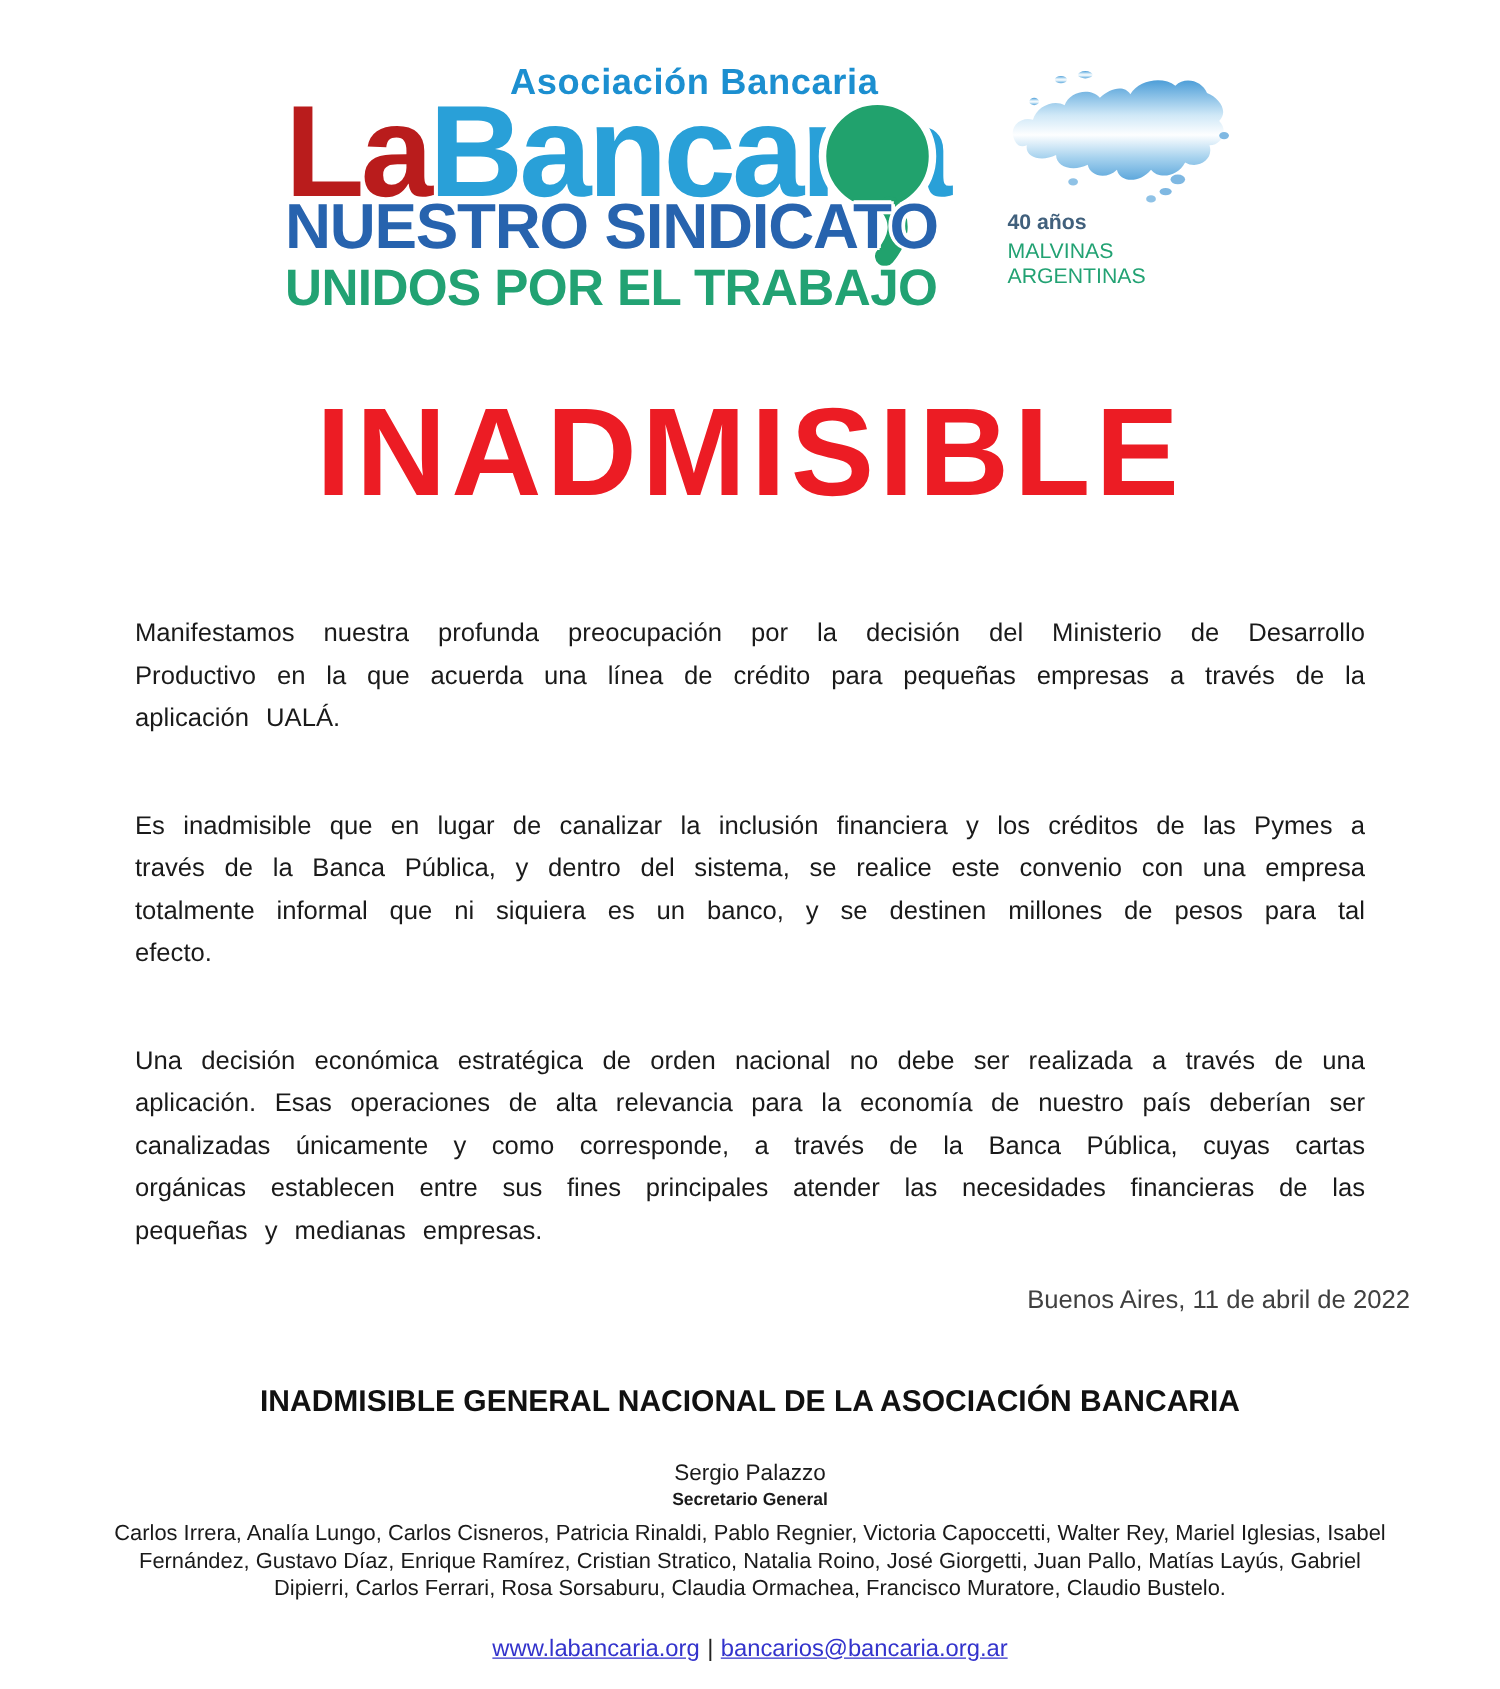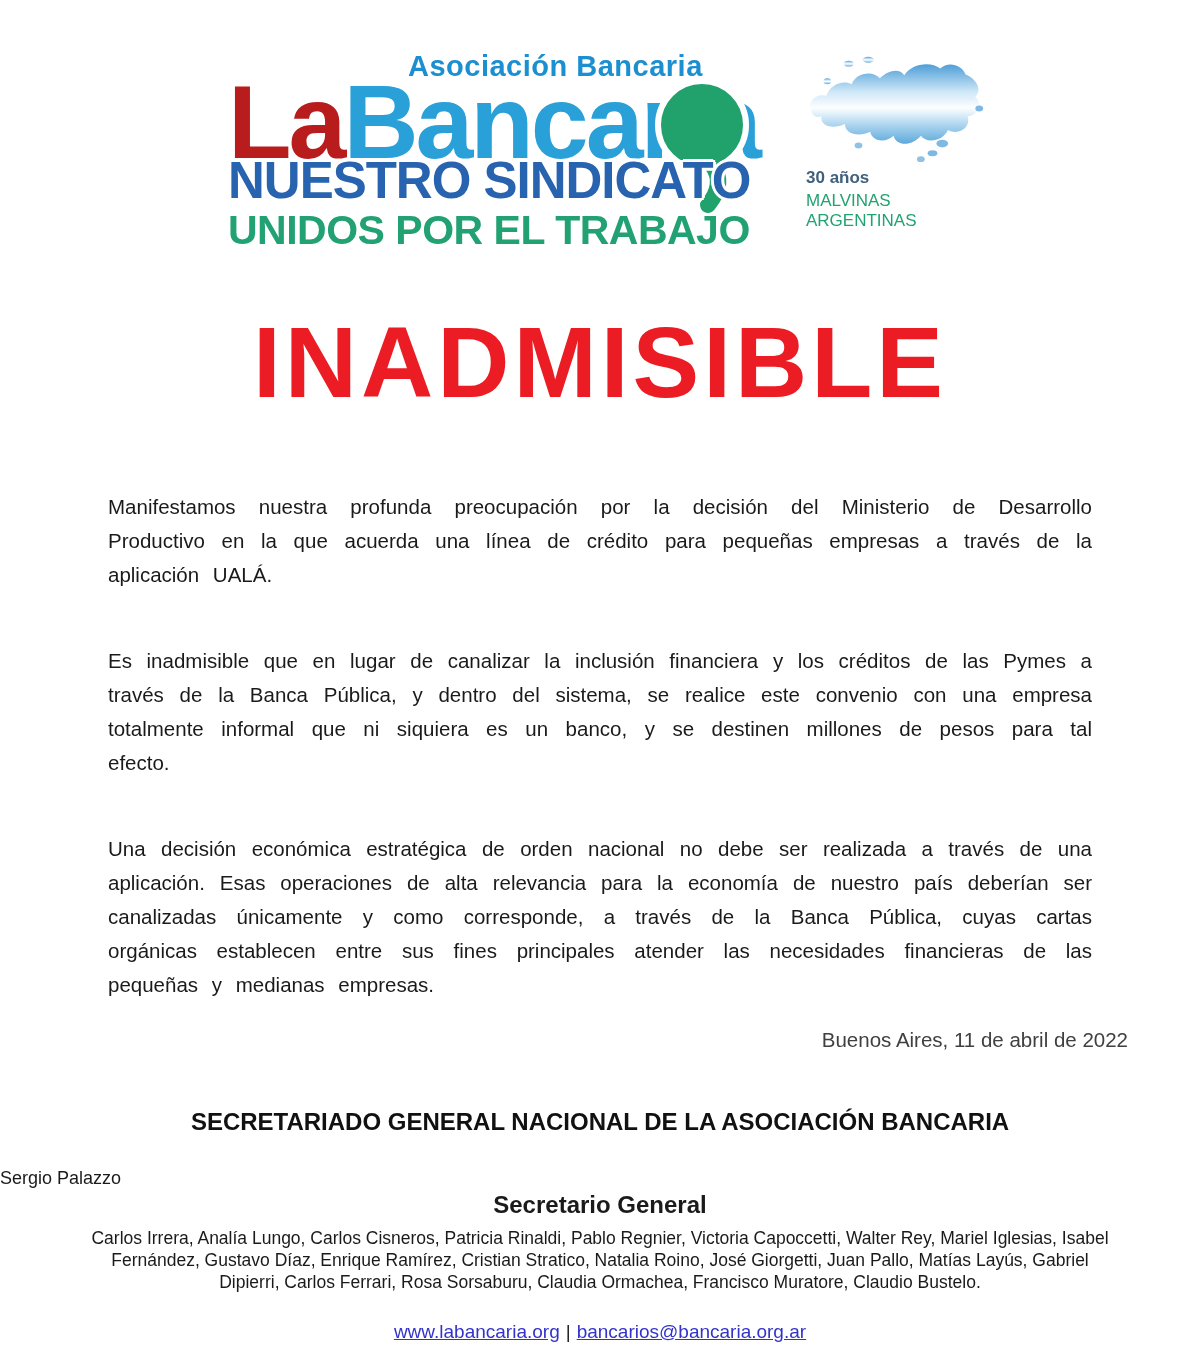--- a/index.html
+++ b/index.html
@@ -110,26 +110,27 @@
   
   .sig-heading {
     margin: 56px 40px 0 40px;
     text-align: center;
     font-size: 24px;
     font-weight: 700;
     color: #111;
   }
   .sig-name {
     margin-top: 32px;
+    text-align: center;
     font-size: 18px;
   }
   .sig-role {
     margin-top: 2px;
     text-align: center;
-    font-size: 24px;
+    font-size: 14px;
     font-weight: 700;
   }
   .sig-members {
     margin: 8px auto 0 auto;
     max-width: 1020px;
     text-align: center;
     font-size: 17.5px;
     line-height: 22px;
   }
 
@@ -177,37 +178,37 @@
         <path fill="url(#gblue)" d="M14 62 C8 50 20 42 29 45 C32 34 46 28 55 33 C59 22 76 18 84 27 C92 19 104 16 109 24 C116 12 136 9 146 17 C154 9 168 13 172 23 C182 27 190 38 182 46 C190 54 184 66 174 66 C178 78 164 86 154 80 C148 92 132 94 126 86 C116 98 100 96 98 86 C90 94 76 92 74 82 C62 88 48 84 48 74 C36 80 22 76 24 66 C19 68 16 66 14 62 Z"></path>
         <ellipse cx="52" cy="12" rx="5" ry="3" fill="url(#gblue)"></ellipse>
         <ellipse cx="72" cy="8" rx="6" ry="3" fill="url(#gblue)"></ellipse>
         <ellipse cx="30" cy="30" rx="4" ry="3" fill="url(#gblue)"></ellipse>
         <ellipse cx="148" cy="94" rx="6" ry="4" fill="#7FB8E2"></ellipse>
         <ellipse cx="138" cy="104" rx="5" ry="3" fill="#7FB8E2"></ellipse>
         <ellipse cx="126" cy="110" rx="4" ry="3" fill="#8FC2E6"></ellipse>
         <ellipse cx="62" cy="96" rx="4" ry="3" fill="#8FC2E6"></ellipse>
         <ellipse cx="186" cy="58" rx="4" ry="3" fill="#7FB8E2"></ellipse>
       </svg>
-      <div class="malvinas-40">30 años</div>
+      <div class="malvinas-40">40 años</div>
       <div class="malvinas-name">MALVINAS ARGENTINAS</div>
     </div>
 
   </header>
 
   <h1 class="doc-title">INADMISIBLE</h1>
 
   <div class="body-text">
     <p class="first">Manifestamos nuestra profunda preocupación por la decisión del Ministerio de Desarrollo Productivo en la que acuerda una línea de crédito para pequeñas empresas a través de la aplicación UALÁ.</p>
     <p>Es inadmisible que en lugar de canalizar la inclusión financiera y los créditos de las Pymes a través de la Banca Pública, y dentro del sistema, se realice este convenio con una empresa totalmente informal que ni siquiera es un banco, y se destinen millones de pesos para tal efecto.</p>
     <p>Una decisión económica estratégica de orden nacional no debe ser realizada a través de una aplicación. Esas operaciones de alta relevancia para la economía de nuestro país deberían ser canalizadas únicamente y como corresponde, a través de la Banca Pública, cuyas cartas orgánicas establecen entre sus fines principales atender las necesidades financieras de las pequeñas y medianas empresas.</p>
   </div>
 
   <div class="dateline">Buenos Aires, 11 de abril de 2022</div>
 
-  <h2 class="sig-heading">SECRETARIADO GENERAL NACIONAL DE LA ASOCIACIÓN BANCARIA</h2>
+  <h2 class="sig-heading">INADMISIBLE GENERAL NACIONAL DE LA ASOCIACIÓN BANCARIA</h2>
 
   <div class="sig-name">Sergio Palazzo</div>
   <div class="sig-role">Secretario General</div>
   <div class="sig-members">Carlos Irrera, Analía Lungo, Carlos Cisneros, Patricia Rinaldi, Pablo Regnier, Victoria Capoccetti, Walter Rey, Mariel Iglesias, Isabel Fernández, Gustavo Díaz, Enrique Ramírez, Cristian Stratico, Natalia Roino, José Giorgetti, Juan Pallo, Matías Layús, Gabriel Dipierri, Carlos Ferrari, Rosa Sorsaburu, Claudia Ormachea, Francisco Muratore, Claudio Bustelo.</div>
 
   <div class="footer">
     <a href="#">www.labancaria.org</a><span class="sep">|</span><a href="#">bancarios@bancaria.org.ar</a>
   </div>
 
 </div>

